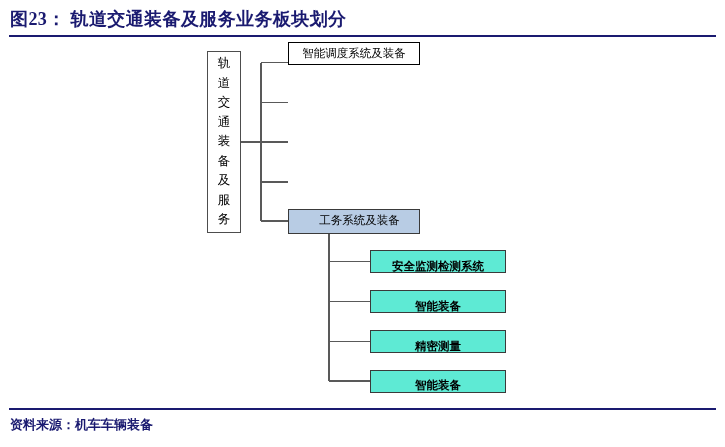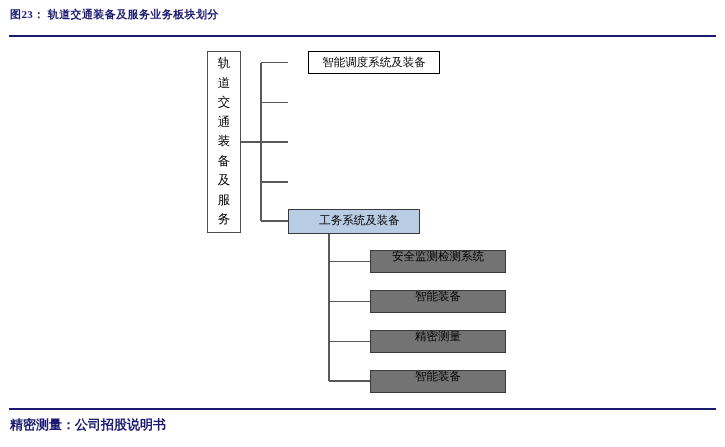--- a/index.html
+++ b/index.html
@@ -16,21 +16,21 @@
     color: #000000;
   }
 
   
   .fig-title {
     position: absolute;
     left: 10px;
     top: 7px;
     font-family: "Liberation Serif", "DejaVu Serif", serif;
     font-weight: bold;
-    font-size: 11px;
+    font-size: 18px;
     letter-spacing: 0.4px;
     color: #1a1a70;
     white-space: nowrap;
   }
   .rule-top {
     position: absolute;
     left: 9px;
     top: 35px;
     width: 707px;
     height: 2px;
@@ -124,24 +124,25 @@
   }
 
   
   .l2-box {
     position: absolute;
     left: 370px;
     width: 136px;
     height: 23px;
     box-sizing: border-box;
     border: 1px solid #3a3a3a;
-    background: #737373;
+    background: #5eead4;
     display: flex;
-    align-items: flex-start;
+    align-items: flex-end;
     justify-content: center;
+    font-weight: bold;
   }
   .l2-label {
     font-size: 11.5px;
     line-height: 1;
     white-space: nowrap;
     font-family: "Liberation Serif", "DejaVu Serif", serif;
     color: #000000;
   }
 </style>
 </head>
@@ -179,21 +180,21 @@
 道
 交
 通
 装
 备
 及
 服
 务</span>
   </div>
 
-  <div class="l1-box" style="top:11px;margin-left:20px;">
+  <div class="l1-box" style="top:2px;">
     <span class="l1-label">智能调度系统及装备</span>
   </div>
 
 
 
 
   <div class="l1-box highlight" style="top:168.5px;padding-left:11px;">
     <span class="l1-label">工务系统及装备</span>
   </div>
 
@@ -209,13 +210,13 @@
     <span class="l2-label">精密测量</span>
   </div>
 
   <div class="l2-box" style="top:329.5px;">
     <span class="l2-label">智能装备</span>
   </div>
 
 </div>
 
 <div class="rule-bottom"></div>
-<div class="source-note">精密测量：公司招股说明书</div>
+<div class="source-note">资料来源：机车车辆装备</div>
 
 </body></html>

